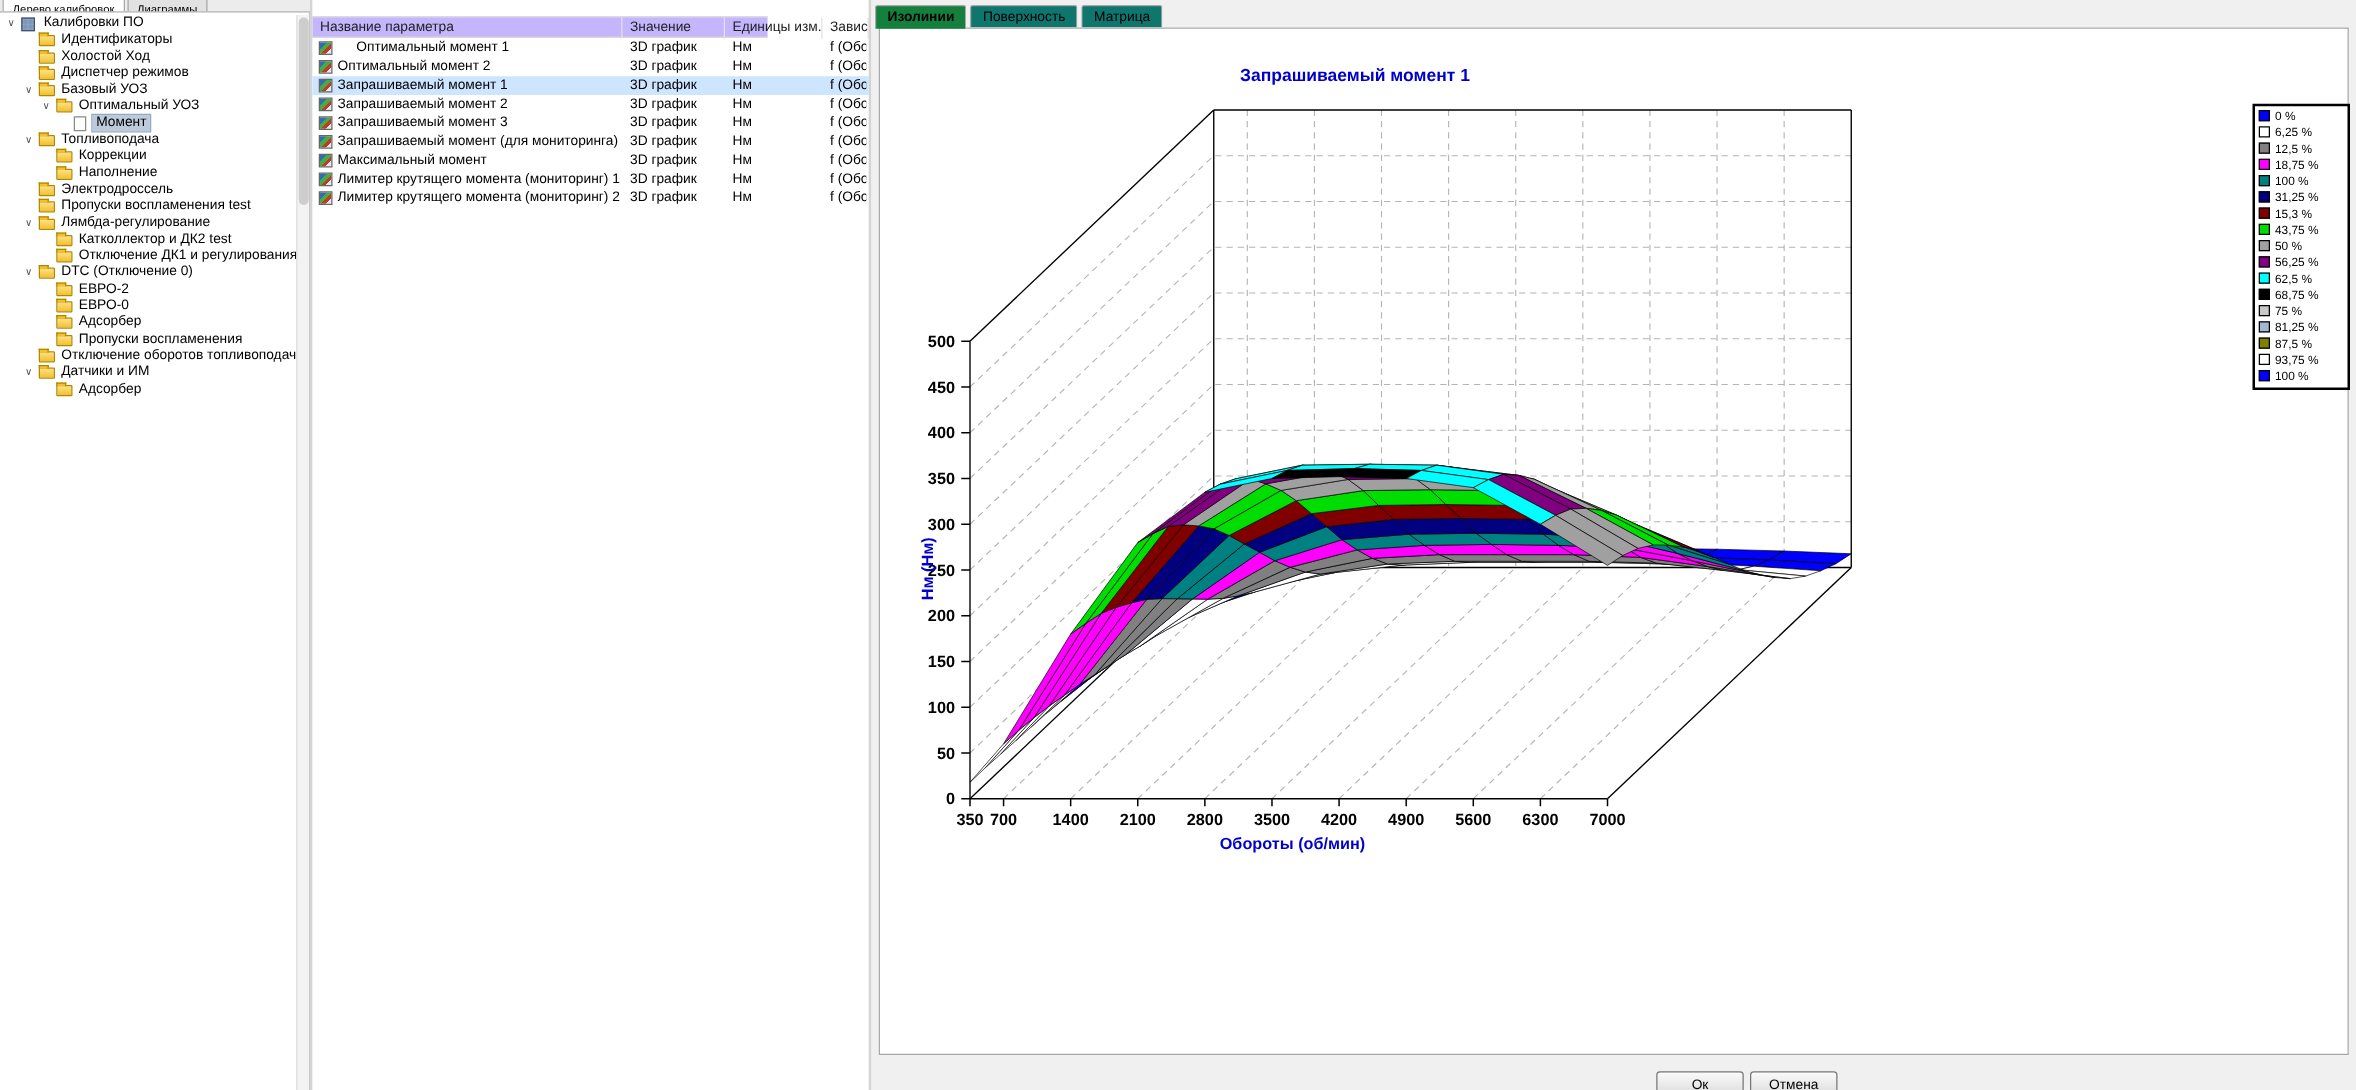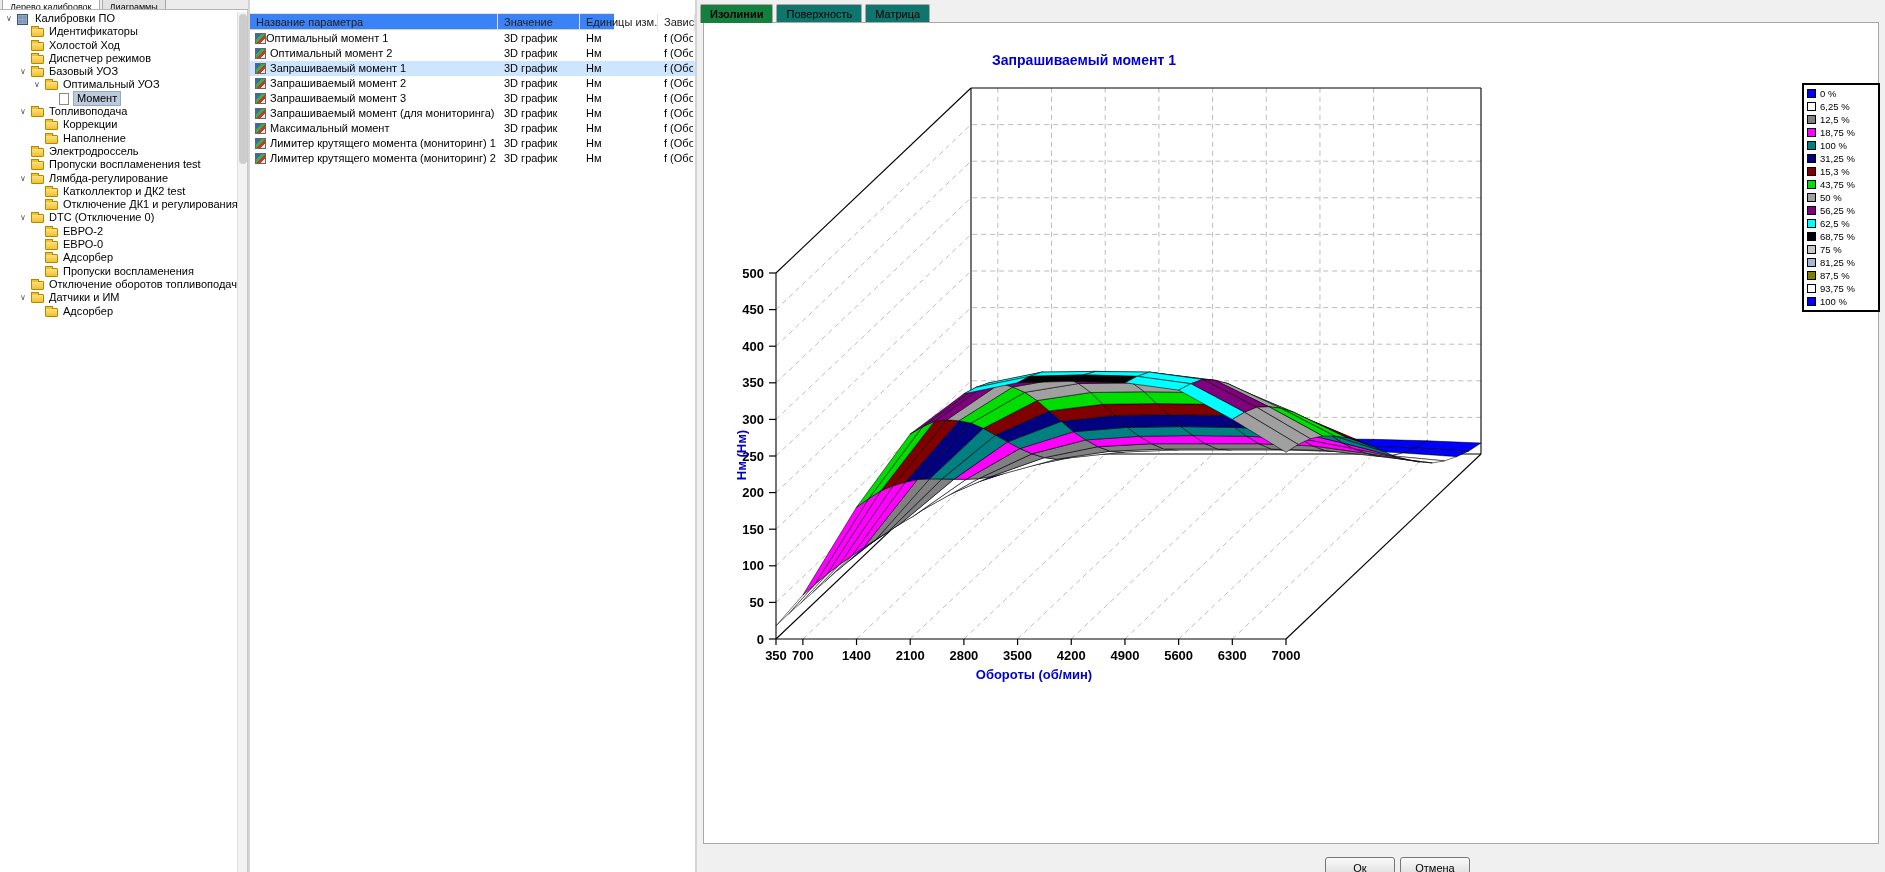--- a/index.html
+++ b/index.html
@@ -22,21 +22,21 @@
                background-image:linear-gradient(#fff2 1px, transparent 1px), linear-gradient(90deg,#fff2 1px, transparent 1px); background-size:4px 4px; }
   .icon-doc { position:absolute; top:1px; width:10px; height:12px; background:#fdfdfd; border:1px solid #8a8a8a; }
   .tree-scrollbar { position:absolute; right:0; top:12px; width:10px; bottom:0; background:#f3f3f3; border-left:1px solid #ddd; }
   .tree-scroll-thumb { position:absolute; left:1px; top:2px; width:8px; height:150px; background:#cdcdcd; border-radius:4px; }
 
   
   .splitter { position:absolute; top:0; width:2px; height:872px; background:#d4d4d4; }
 
   
   .mid-panel { position:absolute; left:250px; top:0; width:445px; height:872px; background:#fff; }
-  .tbl-header { position:absolute; left:0; top:13px; width:364px; height:17px; background:#3b82f6; border-top:1px solid #e0e0e0; border-bottom:1px solid #d0d0d0; }
+  .tbl-header { position:absolute; left:0; top:13px; width:364px; height:17px; background:#c4b5fd; border-top:1px solid #e0e0e0; border-bottom:1px solid #d0d0d0; }
   .tbl-header .hcell { position:absolute; top:0; height:17px; line-height:17px; padding-left:6px; color:#222; border-right:1px solid #e2e2e2; overflow:hidden; white-space:nowrap; }
   .tbl-body { position:absolute; left:0; top:31px; width:445px; bottom:0; }
   .tbl-row { position:relative; height:15px; line-height:15px; white-space:nowrap; }
   .tbl-row.selected { background:#cde5ff; }
   .tcell { position:absolute; top:0; height:15px; overflow:hidden; white-space:nowrap; }
   .surface-icon { position:absolute; left:5px; top:2px; width:11px; height:11px; border:1px solid #666;
                   background:linear-gradient(135deg,#2f6db5 0 30%, #49a942 30% 55%, #c03a2b 55% 75%, #e8e8e8 75%); }
 
   
   .right-panel { position:absolute; left:697px; top:0; width:1188px; height:872px; background:#f0f0f0; }
@@ -90,21 +90,21 @@
 <div class="mid-panel">
   <div class="tbl-header" id="tbl-header">
       <div class="hcell" style="left: 0px; width: 248px;">Название параметра</div>
       <div class="hcell" style="left: 248px; width: 82px;">Значение</div>
       <div class="hcell" style="left: 330px; width: 78px;">Единицы изм...</div>
       <div class="hcell" style="left: 408px; width: 37px;">Завис...</div>
     </div>
   <div class="tbl-body" id="tbl-body">
       <div class="tbl-row">
         <span class="surface-icon"></span>
-        <span class="tcell" style="left: 16px; width: 226px;">Оптимальный момент 1</span>
+        <span class="tcell" style="left: 35px; width: 226px;">Оптимальный момент 1</span>
         <span class="tcell" style="left: 254px; width: 74px;">3D график</span>
         <span class="tcell" style="left: 336px; width: 70px;">Нм</span>
         <span class="tcell" style="left: 414px; width: 29px;">f (Обо</span>
       </div>
       <div class="tbl-row">
         <span class="surface-icon"></span>
         <span class="tcell" style="left: 20px; width: 226px;">Оптимальный момент 2</span>
         <span class="tcell" style="left: 254px; width: 74px;">3D график</span>
         <span class="tcell" style="left: 336px; width: 70px;">Нм</span>
         <span class="tcell" style="left: 414px; width: 29px;">f (Обо</span>

